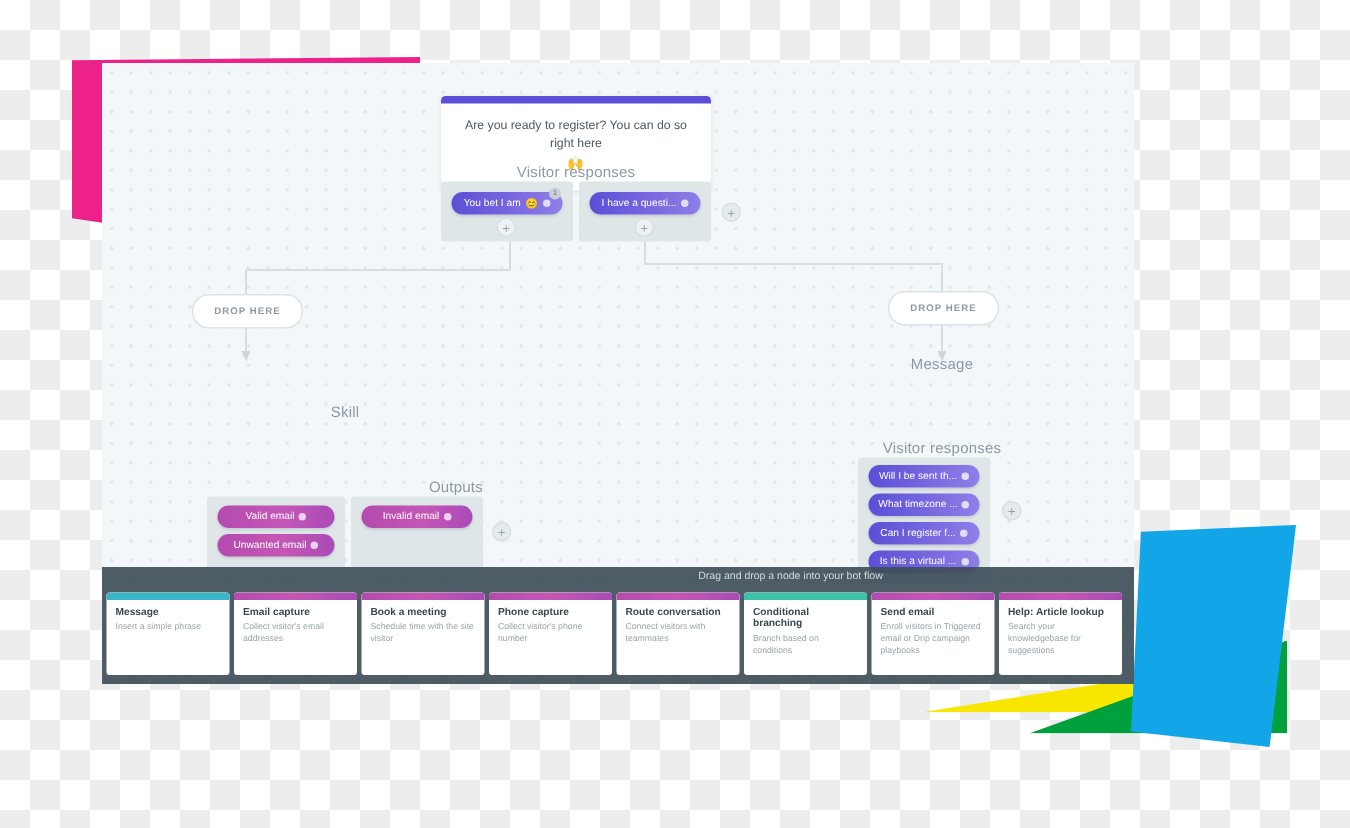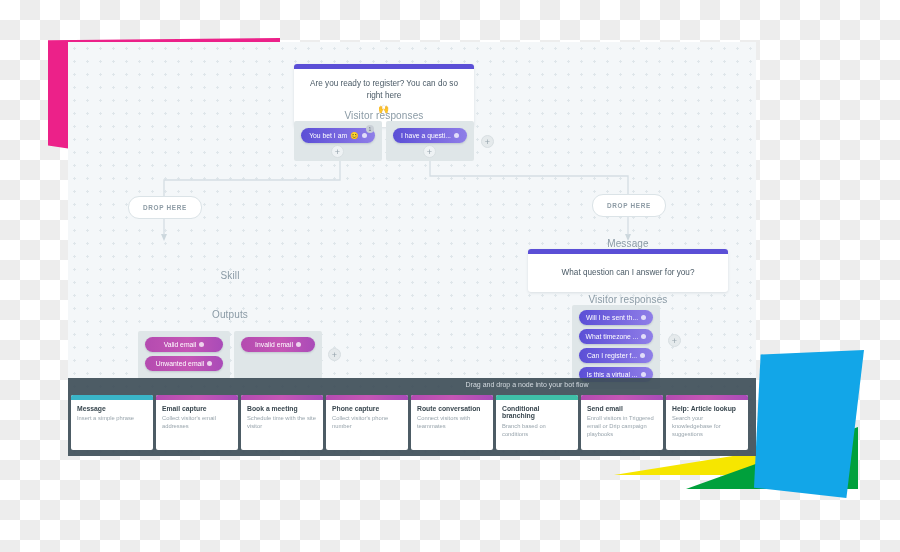--- a/index.html
+++ b/index.html
@@ -263,21 +263,21 @@
   <div class="drop-here" style="left:60px; top:154px; width:72px;">
     <span>DROP HERE</span>
   </div>
   <div class="drop-here" style="left:524px; top:152px; width:72px;">
     <span>DROP HERE</span>
   </div>
 
   <div class="node-label" style="left:70px; top:198px; width:184px;margin-top:30px;">Skill</div>
 
 
-  <div class="node-label" style="left:70px; top:267px; width:184px;">Outputs</div>
+  <div class="node-label" style="left:70px; top:278px; width:184px;text-align:right;">Outputs</div>
 
   <div class="resp-col" style="left:70px; top:289px; width:92px; height:48px;">
     <div class="pill magenta" style="left:7px; top:6px; width:78px;">
       <span>Valid email</span>
       <span class="dot"></span>
     </div>
     <div class="pill magenta" style="left:7px; top:25px; width:78px;">
       <span>Unwanted email</span>
       <span class="dot"></span>
     </div>
@@ -287,24 +287,20 @@
     <div class="pill magenta" style="left:7px; top:6px; width:74px;">
       <span>Invalid email</span>
       <span class="dot"></span>
     </div>
   </div>
 
   <div class="plus" style="left:260px; top:306px;">+</div>
 
   <div class="node-label" style="left:460px; top:196px; width:200px;">Message</div>
 
-  <div class="msg-card" style="left:460px; top:207px; width:200px;">
-    <div class="bar" style="background:#5b4fd6"></div>
-    <div class="body" style="padding:13px 11px;">What question can I answer for you?</div>
-  </div>
 
   <div class="node-label" style="left:460px; top:252px; width:200px;">Visitor responses</div>
 
   <div class="resp-col" style="left:504px; top:263px; width:88px; height:84px;">
     <div class="pill purple" style="left:7px; top:5px; width:74px;">
       <span>Will I be sent th...</span>
       <span class="dot"></span>
     </div>
     <div class="pill purple" style="left:7px; top:24px; width:74px;">
       <span>What timezone ...</span>

